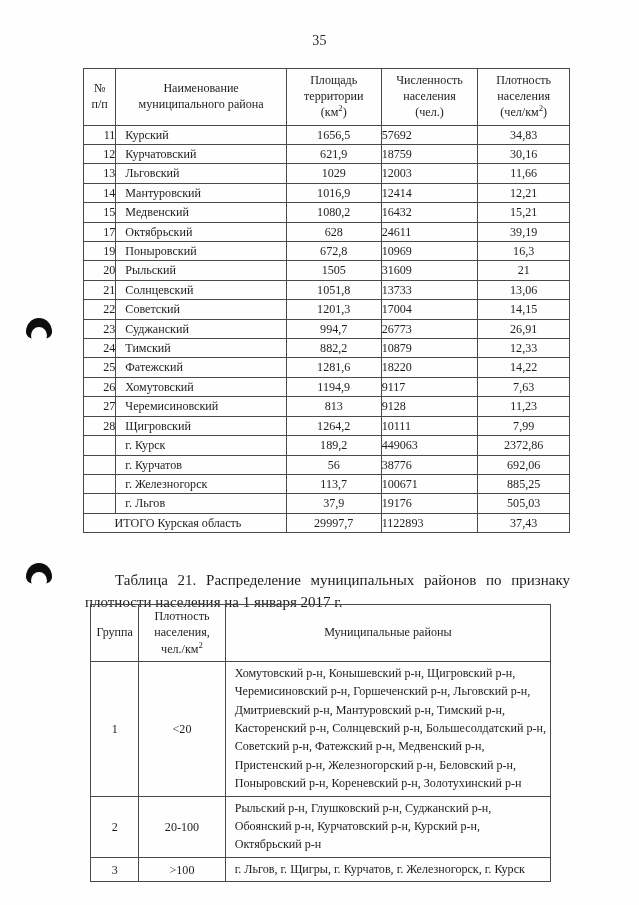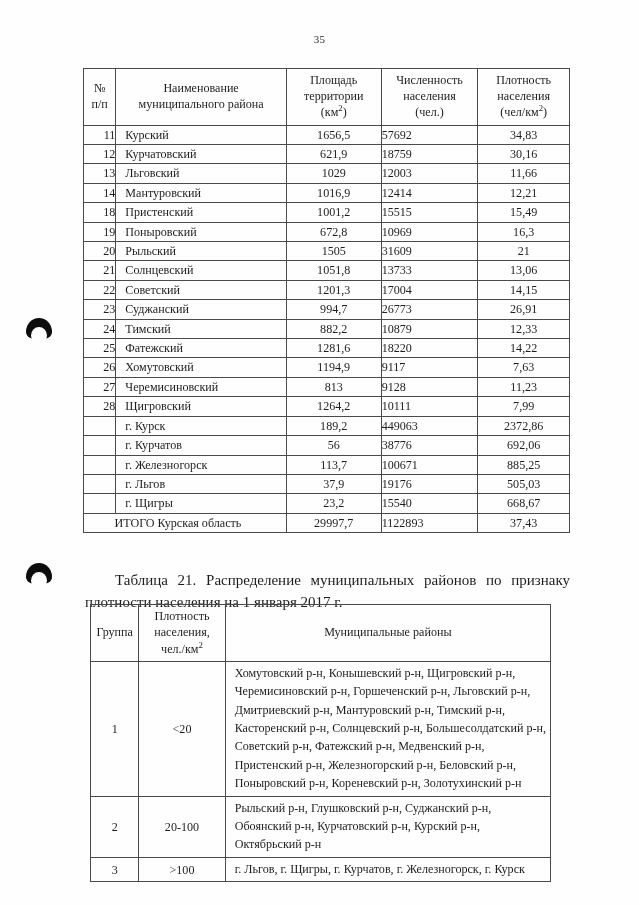--- a/index.html
+++ b/index.html
@@ -23,21 +23,21 @@
     background: #fefefe;
   }
 
   
   .page-number {
     position: absolute;
     top: 33px;
     left: 0;
     width: 639px;
     text-align: center;
-    font-size: 11px;
+    font-size: 14px;
     letter-spacing: 0.3px;
     color: #2a2a2a;
   }
 
   
   .punch-mark {
     position: absolute;
     width: 26px;
     height: 22px;
     background: #0d0d0d;
@@ -208,25 +208,32 @@
           <td class="c-dens">11,66</td>
         </tr>
         <tr>
           <td class="c-num">14</td>
           <td class="c-name">Мантуровский</td>
           <td class="c-area">1016,9</td>
           <td class="c-pop">12414</td>
           <td class="c-dens">12,21</td>
         </tr>
         <tr>
-          <td class="c-num">18</td>
-          <td class="c-name">Пристенский</td>
-          <td class="c-area">1001,2</td>
-          <td class="c-pop">15515</td>
-          <td class="c-dens">15,49</td>
+          <td class="c-num">15</td>
+          <td class="c-name">Медвенский</td>
+          <td class="c-area">1080,2</td>
+          <td class="c-pop">16432</td>
+          <td class="c-dens">15,21</td>
+        </tr>
+        <tr>
+          <td class="c-num">17</td>
+          <td class="c-name">Октябрьский</td>
+          <td class="c-area">628</td>
+          <td class="c-pop">24611</td>
+          <td class="c-dens">39,19</td>
         </tr>
         <tr>
           <td class="c-num">19</td>
           <td class="c-name">Поныровский</td>
           <td class="c-area">672,8</td>
           <td class="c-pop">10969</td>
           <td class="c-dens">16,3</td>
         </tr>
         <tr>
           <td class="c-num">20</td>
@@ -311,27 +318,20 @@
           <td class="c-area">113,7</td>
           <td class="c-pop">100671</td>
           <td class="c-dens">885,25</td>
         </tr>
         <tr>
           <td class="c-num"></td>
           <td class="c-name">г. Льгов</td>
           <td class="c-area">37,9</td>
           <td class="c-pop">19176</td>
           <td class="c-dens">505,03</td>
-        </tr>
-        <tr>
-          <td class="c-num"></td>
-          <td class="c-name">г. Щигры</td>
-          <td class="c-area">23,2</td>
-          <td class="c-pop">15540</td>
-          <td class="c-dens">668,67</td>
         </tr>
         <tr>
           <td colspan="2" class="total-label">ИТОГО Курская область</td>
           <td class="c-area">29997,7</td>
           <td class="c-pop">1122893</td>
           <td class="c-dens">37,43</td>
         </tr>
       </tbody>
   </table>
 

